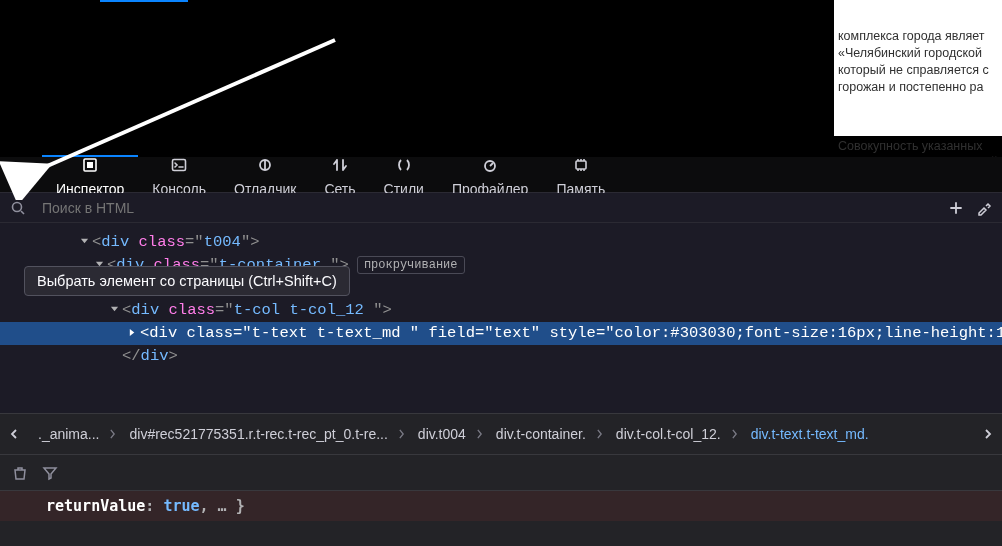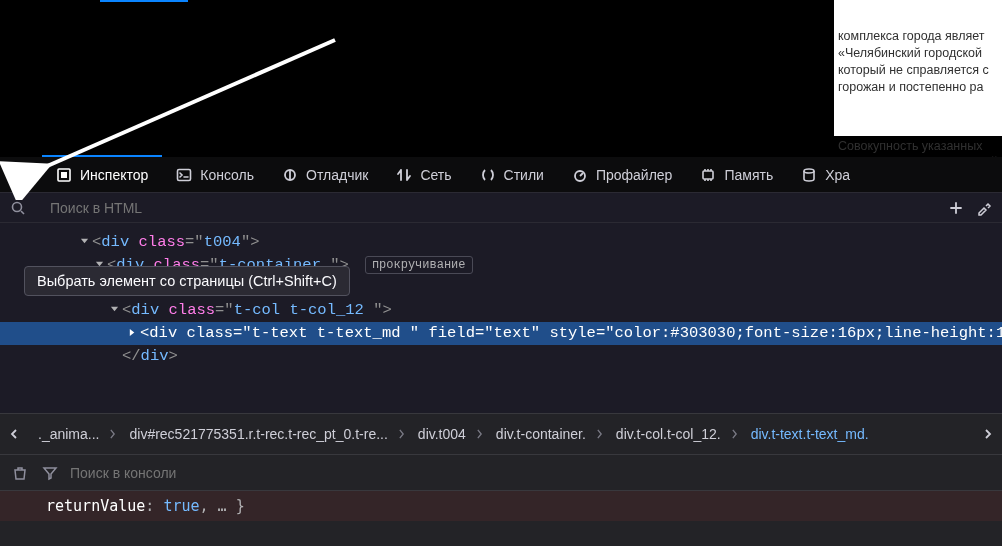--- a/index.html
+++ b/index.html
@@ -5,58 +5,58 @@
 * { margin:0; padding:0; box-sizing:border-box; }
 body { font-family: -apple-system, "Segoe UI", Arial, sans-serif; font-size:13px; background:#000; color:#d7d7d7; width:1002px; height:546px; overflow:hidden; position:relative; }
 .page-content { position:absolute; top:0; left:0; width:1002px; height:157px; background:#000; }
 .page-doc { position:absolute; top:0; right:0; width:168px; height:136px; background:#fff; color:#303030; font-size:12.5px; line-height:1.35; padding:0 0 9px 4px; }
 .page-doc p { margin-bottom:6px;margin-top:28px; }
 .page-doc .sep { height:8px; }
 .devtools { position:absolute; top:157px; left:0; right:0; bottom:0; background:#1c1b26; display:flex; flex-direction:column; }
 .tabbar { height:36px; background:#0c0c0d; display:flex; align-items:center; border-bottom:1px solid #2b2a33; }
 .pick-btn { width:42px; height:36px; display:flex; align-items:center; justify-content:center; cursor:pointer; }
 .pick-btn svg { width:18px; height:18px; }
-.tab { display:flex; align-items:center; gap:8px; padding:0 14px; height:36px; color:#cfcfd8; cursor:pointer; position:relative; }
+.tab { display:flex; align-items:center; gap:8px; padding:0 14px; height:36px; color:#cfcfd8; cursor:pointer; position:relative;flex-direction:column; }
 .tab.active { color:#fff; }
 .tab.active::before { content:""; position:absolute; top:-2px; left:0; right:0; height:2px; background:#0a84ff; }
 .tab-icon { width:16px; height:16px; display:flex; align-items:center; justify-content:center; }
 .tab-icon svg { width:16px; height:16px; }
 .tab-label { font-size:14px; }
 .markup-pane { flex:0 0 220px; background:#1c1b26; position:relative; }
-.search-row { height:30px; display:flex; align-items:center; padding:0 8px; gap:22px; border-bottom:1px solid #2b2a33; }
+.search-row { height:30px; display:flex; align-items:center; padding:0 8px; gap:14px; border-bottom:1px solid #2b2a33; }
 .search-row .actions { margin-left:auto; display:flex; gap:8px; align-items:center; }
 .icon-btn { width:20px; height:20px; display:flex; align-items:center; justify-content:center; cursor:pointer; }
 .icon-btn svg { width:16px; height:16px; }
 .markup { font-family: Consolas, "Courier New", monospace; font-size:15.5px; line-height:22.5px; padding-top:8px; white-space:nowrap; overflow:hidden; }
 .ml { display:block; }
 .indent { display:inline-block; }
 .tw { width:15px; display:inline-block; text-align:center; color:#b1b1b3; cursor:pointer; vertical-align:middle; }
 .tw svg { width:9px; height:9px; }
 .tag-open, .tag-close { color:#75baff; }
 .angle { color:#909090; }
 .eq { color:#909090; }
 .attr { color:#ff7de9; }
 .val { color:#75baff; }
 .txt { color:#fff; }
 .pseudo { color:#9a9aa2; }
-.badge { display:inline-block; font-size:12px; color:#b1b1b3; border:1px solid #4a4a56; border-radius:3px; padding:0 6px; height:18px; line-height:17px; margin-left:16px; vertical-align:1px; }
+.badge { display:inline-block; font-size:12px; color:#b1b1b3; border:1px solid #4a4a56; border-radius:3px; padding:0 6px; height:18px; line-height:17px; margin-left:8px; vertical-align:1px; }
 .selected-row { background:#204e8a; display:block; padding-left:125px; color:#fff; }
 .selected-row .tag-open, .selected-row .tag-close, .selected-row .val, .selected-row .attr, .selected-row .angle, .selected-row .txt, .selected-row .eq { color:#fff; }
 .crumbs { height:42px; background:#232327; display:flex; align-items:center; border-top:1px solid #38383d; border-bottom:1px solid #38383d; font-size:14px; }
 .crumbs .arrow { width:28px; display:flex; align-items:center; justify-content:center; color:#b1b1b3; cursor:pointer; }
 .crumbs .arrow svg { width:12px; height:12px; }
 .crumb { padding:0 10px; color:#cfcfd8; cursor:pointer; white-space:nowrap; }
 .crumb.sep { width:10px; padding:0; color:#7a7a85; }
 .crumb.sep svg { width:7px; height:10px; }
 .crumb.active { color:#75baff; }
 .console { flex:1; background:#232327; display:flex; flex-direction:column; }
 .console-toolbar { height:36px; display:flex; align-items:center; gap:10px; padding:0 10px; border-bottom:1px solid #38383d; }
 .console-toolbar input { flex:0 0 160px; background:transparent; border:none; color:#b1b1b3; font-size:14px; outline:none; }
 .console-row { display:flex; align-items:flex-start; padding:4px 8px 4px 4px; font-family: Consolas, monospace; font-size:15px; background:rgba(255,60,60,0.08); gap:8px; line-height:22px; }
-.console-row .body { color:#b1b1b3; }
+.console-row .body { color:#b1b1b3;font-weight:bold; }
 .key { color:#75baff; }
 .tooltip { position:absolute; top:73px; left:24px; background:#2b2a33; color:#fbfbfe; border:1px solid #52525e; border-radius:4px; padding:6px 12px; font-size:14.5px; z-index:60; }
 .arrow-overlay { position:absolute; top:0; left:0; pointer-events:none; z-index:50; }
 .blue-line { position:absolute; top:0; left:100px; width:88px; height:2px; background:#0a84ff; z-index:49; }
 </style>
 </head>
 <body>
 
 <div class="page-content">
   <div class="blue-line"></div>
@@ -138,29 +138,20 @@
       <span class="tab-label">Профайлер</span>
     </div>
     <div class="tab">
       <span class="tab-icon">
         <svg viewBox="0 0 16 16" fill="none" stroke="#cfcfd8" stroke-width="1.6">
             <rect x="3" y="4" width="10" height="8" rx="1"></rect>
             <path d="M5 4V2M8 4V2M11 4V2M5 14v-2M8 14v-2M11 14v-2"></path>
           </svg>
       </span>
       <span class="tab-label">Память</span>
-    </div>
-    <div class="tab">
-      <span class="tab-icon">
-        <svg viewBox="0 0 16 16" fill="none" stroke="#cfcfd8" stroke-width="1.6">
-            <ellipse cx="8" cy="4" rx="5" ry="2"></ellipse>
-            <path d="M3 4v8c0 1.1 2.2 2 5 2s5-.9 5-2V4"></path>
-          </svg>
-      </span>
-      <span class="tab-label">Хра</span>
     </div>
   </div>
 
   <div class="markup-pane">
     <div class="search-row">
       <span class="icon-btn">
         <svg viewBox="0 0 16 16" fill="none" stroke="#8f8f9d" stroke-width="1.6">
             <circle cx="7" cy="7" r="4.5"></circle>
             <path d="M11 11l3 3"></path>
           </svg>
@@ -244,21 +235,20 @@
       <span class="icon-btn">
         <svg viewBox="0 0 16 16" fill="none" stroke="#8f8f9d" stroke-width="1.5">
             <path d="M3 5h10l-1 9H4L3 5zM6 5V3h4v2"></path>
           </svg>
       </span>
       <span class="icon-btn">
         <svg viewBox="0 0 16 16" fill="none" stroke="#8f8f9d" stroke-width="1.5">
             <path d="M2 3h12l-5 6v4l-2 1v-5L2 3z"></path>
           </svg>
       </span>
-      <input placeholder="Поиск в консоли" style="">
     </div>
     <div class="console-row">
 
       <span class="body" style="padding-left:42px"><span class="txt">returnValue</span><span>: </span><span class="key">true</span><span>, … }</span></span>
     </div>
   </div>
 
 </div>
 
 </body></html>

